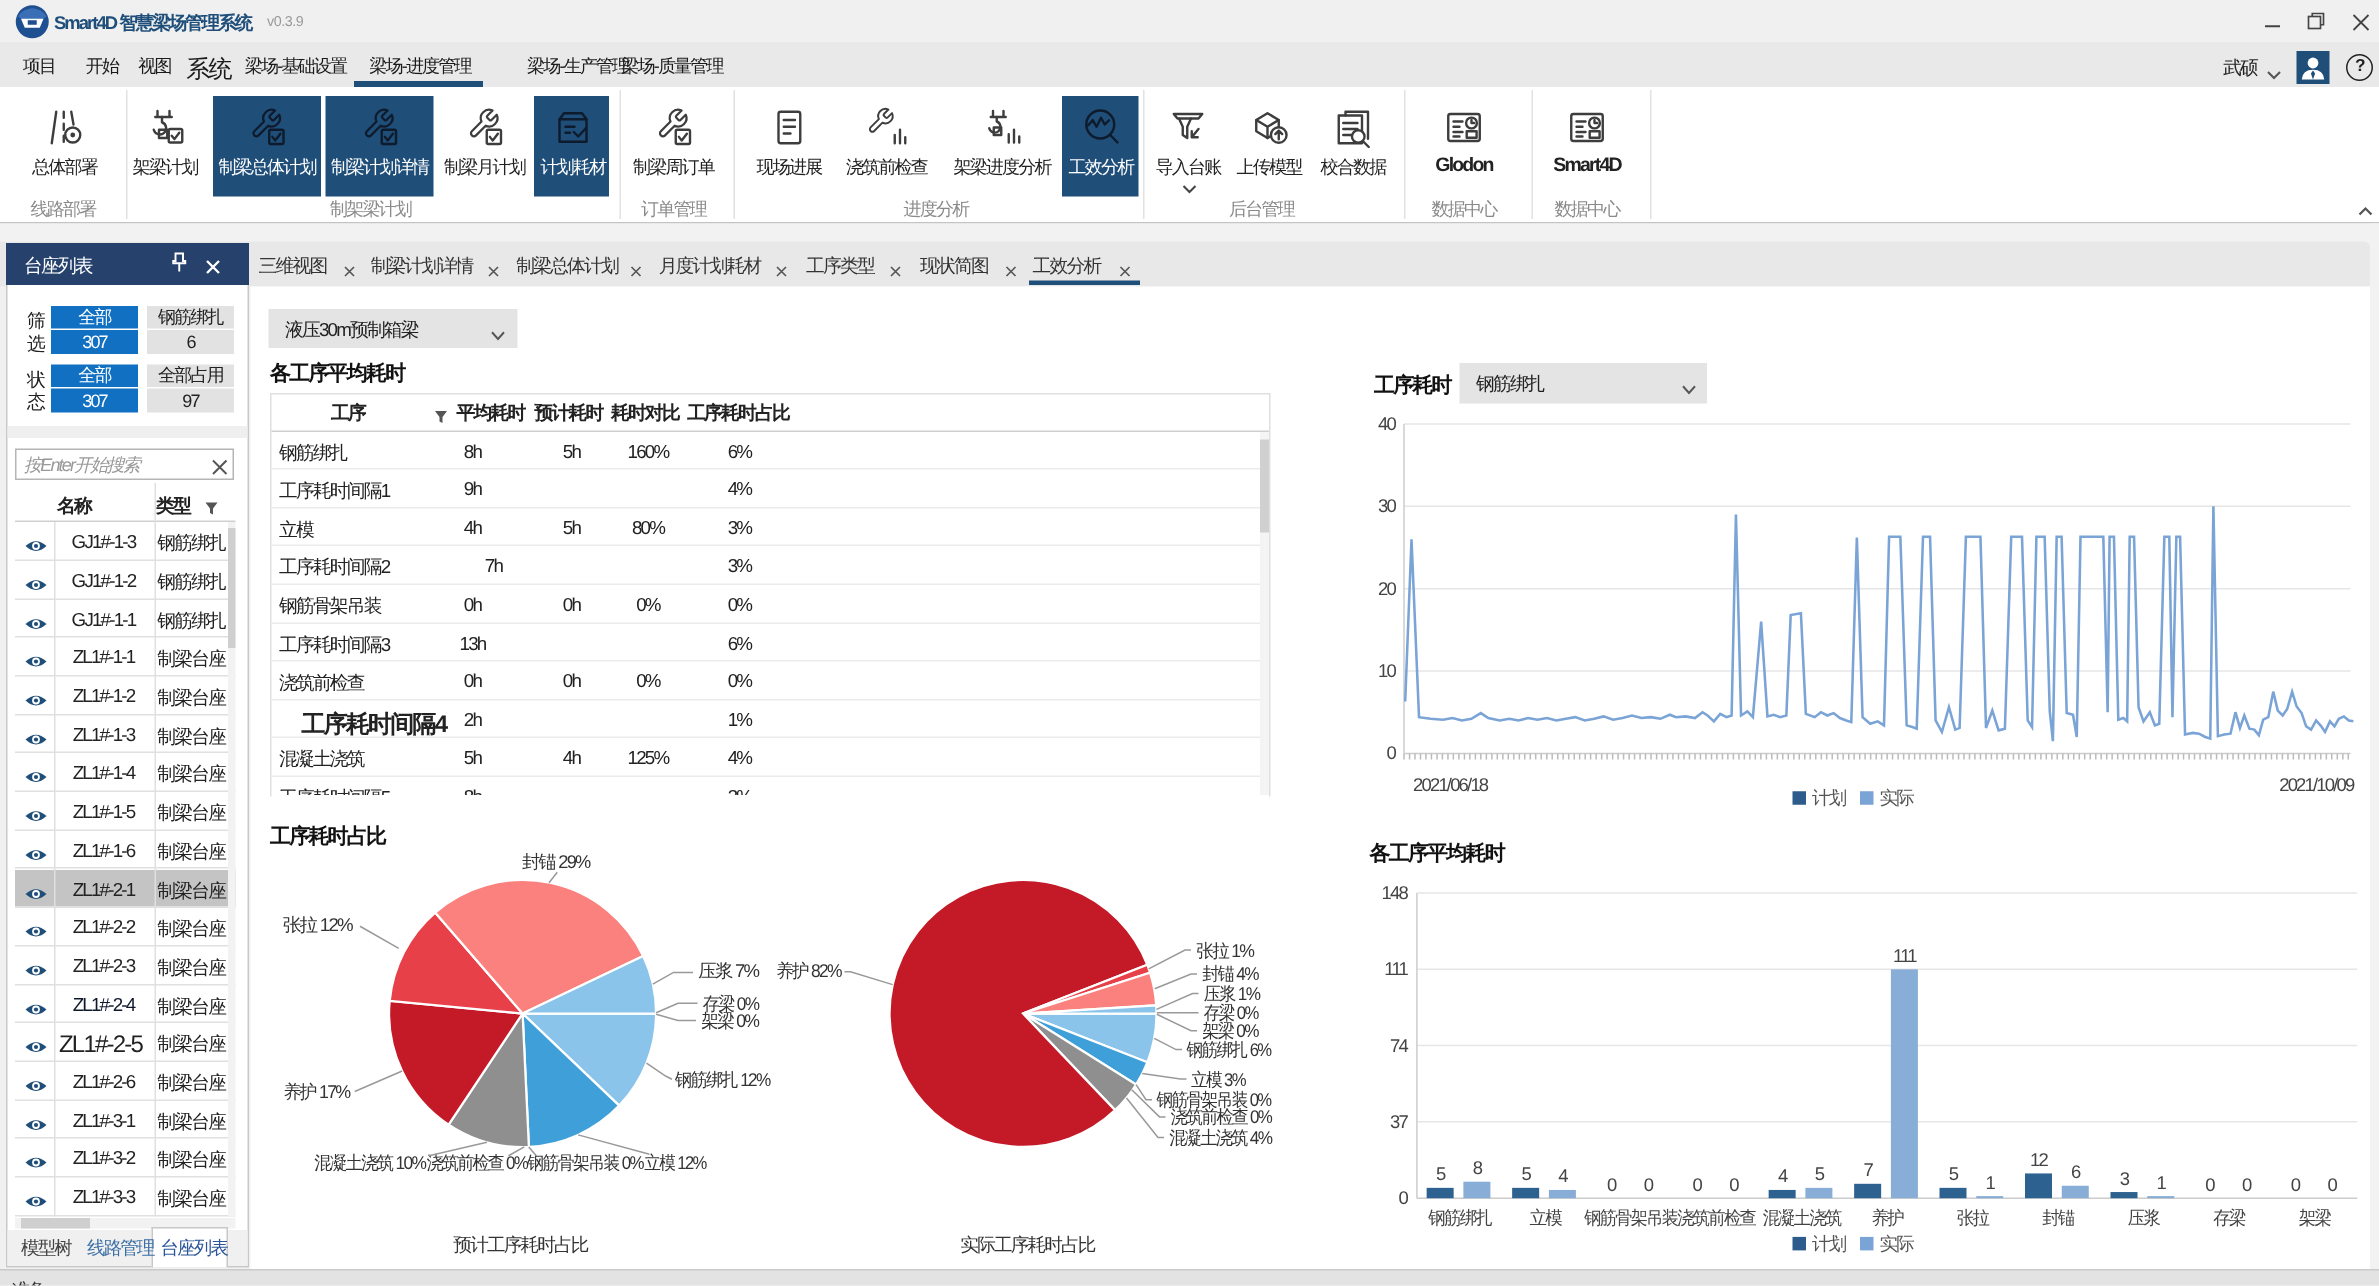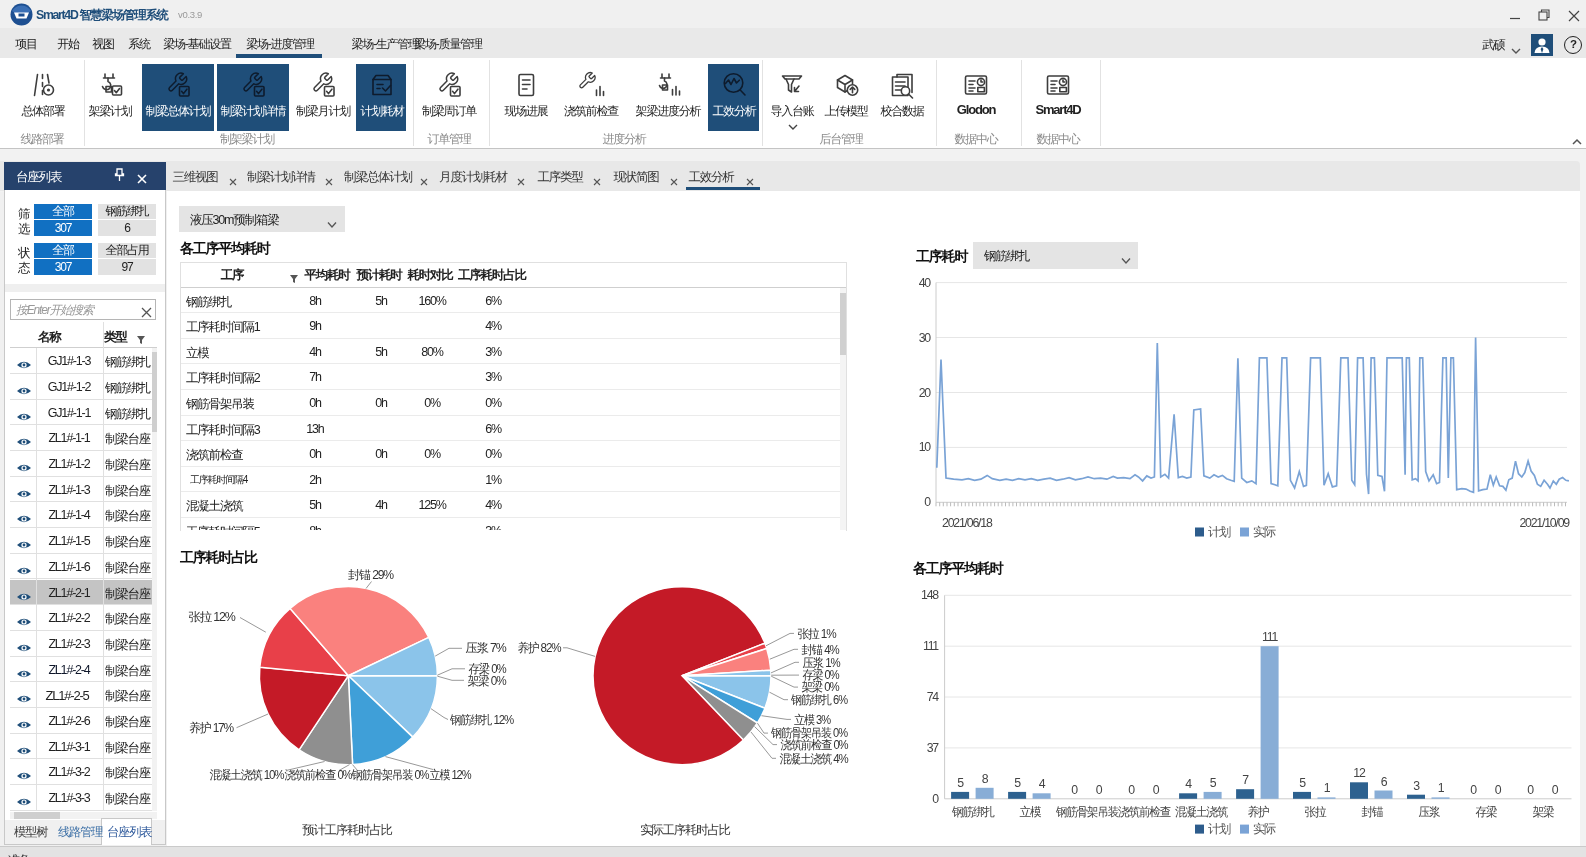--- a/index.html
+++ b/index.html
@@ -23,21 +23,21 @@
         <path d="M3.5 3 V1 H11 V8.5 H9"></path>
       </svg></div>
   <div style="position:absolute;left:1568px;top:8px"><svg width="12" height="12" viewBox="0 0 12 12" stroke="#444" stroke-width="1.2">
         <path d="M1 1 L11 11 M11 1 L1 11"></path>
       </svg></div>
 </div>
 <div style="position:absolute;left:0;top:28px;width:1586px;height:30px;background:#e9e9e9;border-bottom:1px solid #d6d6d6"></div>
 <div style="position:absolute;left:-29px;top:36px;width:110px;text-align:center;font-size:12px;color:#1a1a1a">项目</div>
 <div style="position:absolute;left:13px;top:36px;width:110px;text-align:center;font-size:12px;color:#1a1a1a">开始</div>
 <div style="position:absolute;left:48px;top:36px;width:110px;text-align:center;font-size:12px;color:#1a1a1a">视图</div>
-<div style="position:absolute;left:84px;top:36px;width:110px;text-align:center;font-size:12px;color:#1a1a1a">系统</div>
+<div style="position:absolute;left:84px;top:36px;width:110px;text-align:center;font-size:16px;color:#1a1a1a">系统</div>
 <div style="position:absolute;left:142px;top:36px;width:110px;text-align:center;font-size:12px;color:#1a1a1a">梁场-基础设置</div>
 <div style="position:absolute;left:225px;top:36px;width:110px;text-align:center;font-size:12px;color:#1a1a1a">梁场-进度管理</div>
 <div style="position:absolute;left:309px;top:36px;width:110px;text-align:right;font-size:12px;color:#1a1a1a">梁场-生产管理</div>
 <div style="position:absolute;left:393px;top:36px;width:110px;text-align:center;font-size:12px;color:#1a1a1a">梁场-质量管理</div>
 <div style="position:absolute;left:236px;top:54px;width:86px;height:4px;background:#1f4e79"></div>
 <div style="position:absolute;left:1482px;top:37px;font-size:12.5px;color:#222">武硕</div>
 <div style="position:absolute;left:1510px;top:41px"><svg width="12" height="8" viewBox="0 0 12 8" fill="none" stroke="#555" stroke-width="1.4">
       <path d="M2 2 L6 6 L10 2"></path>
     </svg></div>
 <div style="position:absolute;left:1531px;top:34px;width:22px;height:22px;background:#1f4e79">
@@ -239,40 +239,40 @@
 <div style="position:absolute;left:270px;top:319.20000000000005px;width:90px;text-align:center;font-size:12.5px;font-weight:normal;color:#222;white-space:nowrap">9h</div>
 <div style="position:absolute;left:448px;top:319.20000000000005px;width:90px;text-align:center;font-size:12.5px;font-weight:normal;color:#222;white-space:nowrap">4%</div>
 <div style="position:absolute;left:181px;top:338.8px;width:665px;height:25.6px;border-bottom:1px solid #ebebeb;box-sizing:border-box"></div>
 <div style="position:absolute;left:186px;top:344.8px;font-size:12.5px;font-weight:normal;color:#222;white-space:nowrap">立模</div>
 <div style="position:absolute;left:270px;top:344.8px;width:90px;text-align:center;font-size:12.5px;font-weight:normal;color:#222;white-space:nowrap">4h</div>
 <div style="position:absolute;left:336px;top:344.8px;width:90px;text-align:center;font-size:12.5px;font-weight:normal;color:#222;white-space:nowrap">5h</div>
 <div style="position:absolute;left:387px;top:344.8px;width:90px;text-align:center;font-size:12.5px;font-weight:normal;color:#222;white-space:nowrap">80%</div>
 <div style="position:absolute;left:448px;top:344.8px;width:90px;text-align:center;font-size:12.5px;font-weight:normal;color:#222;white-space:nowrap">3%</div>
 <div style="position:absolute;left:181px;top:364.4px;width:665px;height:25.6px;border-bottom:1px solid #ebebeb;box-sizing:border-box"></div>
 <div style="position:absolute;left:186px;top:370.40000000000003px;font-size:12.5px;font-weight:normal;color:#222;white-space:nowrap">工序耗时间隔2</div>
-<div style="position:absolute;left:270px;top:370.40000000000003px;width:90px;text-align:center;font-size:12.5px;font-weight:normal;color:#222;white-space:nowrap">7h</div>
+<div style="position:absolute;left:284px;top:370.40000000000003px;width:90px;text-align:center;font-size:12.5px;font-weight:normal;color:#222;white-space:nowrap">7h</div>
 <div style="position:absolute;left:448px;top:370.40000000000003px;width:90px;text-align:center;font-size:12.5px;font-weight:normal;color:#222;white-space:nowrap">3%</div>
 <div style="position:absolute;left:181px;top:390.0px;width:665px;height:25.6px;border-bottom:1px solid #ebebeb;box-sizing:border-box"></div>
 <div style="position:absolute;left:186px;top:396.0px;font-size:12.5px;font-weight:normal;color:#222;white-space:nowrap">钢筋骨架吊装</div>
 <div style="position:absolute;left:270px;top:396.0px;width:90px;text-align:center;font-size:12.5px;font-weight:normal;color:#222;white-space:nowrap">0h</div>
 <div style="position:absolute;left:336px;top:396.0px;width:90px;text-align:center;font-size:12.5px;font-weight:normal;color:#222;white-space:nowrap">0h</div>
 <div style="position:absolute;left:387px;top:396.0px;width:90px;text-align:center;font-size:12.5px;font-weight:normal;color:#222;white-space:nowrap">0%</div>
 <div style="position:absolute;left:448px;top:396.0px;width:90px;text-align:center;font-size:12.5px;font-weight:normal;color:#222;white-space:nowrap">0%</div>
 <div style="position:absolute;left:181px;top:415.6px;width:665px;height:25.6px;border-bottom:1px solid #ebebeb;box-sizing:border-box"></div>
 <div style="position:absolute;left:186px;top:421.6px;font-size:12.5px;font-weight:normal;color:#222;white-space:nowrap">工序耗时间隔3</div>
 <div style="position:absolute;left:270px;top:421.6px;width:90px;text-align:center;font-size:12.5px;font-weight:normal;color:#222;white-space:nowrap">13h</div>
 <div style="position:absolute;left:448px;top:421.6px;width:90px;text-align:center;font-size:12.5px;font-weight:normal;color:#222;white-space:nowrap">6%</div>
 <div style="position:absolute;left:181px;top:441.2px;width:665px;height:25.6px;border-bottom:1px solid #ebebeb;box-sizing:border-box"></div>
 <div style="position:absolute;left:186px;top:447.20000000000005px;font-size:12.5px;font-weight:normal;color:#222;white-space:nowrap">浇筑前检查</div>
 <div style="position:absolute;left:270px;top:447.20000000000005px;width:90px;text-align:center;font-size:12.5px;font-weight:normal;color:#222;white-space:nowrap">0h</div>
 <div style="position:absolute;left:336px;top:447.20000000000005px;width:90px;text-align:center;font-size:12.5px;font-weight:normal;color:#222;white-space:nowrap">0h</div>
 <div style="position:absolute;left:387px;top:447.20000000000005px;width:90px;text-align:center;font-size:12.5px;font-weight:normal;color:#222;white-space:nowrap">0%</div>
 <div style="position:absolute;left:448px;top:447.20000000000005px;width:90px;text-align:center;font-size:12.5px;font-weight:normal;color:#222;white-space:nowrap">0%</div>
 <div style="position:absolute;left:181px;top:466.8px;width:665px;height:25.6px;border-bottom:1px solid #ebebeb;box-sizing:border-box"></div>
-<div style="position:absolute;left:190px;top:472.80000000000007px;font-size:10px;font-weight:normal;color:#222;white-space:nowrap">工序耗时间隔4</div>
+<div style="position:absolute;left:201px;top:472.80000000000007px;font-size:16px;font-weight:bold;color:#222;white-space:nowrap">工序耗时间隔4</div>
 <div style="position:absolute;left:270px;top:472.80000000000007px;width:90px;text-align:center;font-size:12.5px;font-weight:normal;color:#222;white-space:nowrap">2h</div>
 <div style="position:absolute;left:448px;top:472.80000000000007px;width:90px;text-align:center;font-size:12.5px;font-weight:normal;color:#222;white-space:nowrap">1%</div>
 <div style="position:absolute;left:181px;top:492.4px;width:665px;height:25.6px;border-bottom:1px solid #ebebeb;box-sizing:border-box"></div>
 <div style="position:absolute;left:186px;top:498.40000000000003px;font-size:12.5px;font-weight:normal;color:#222;white-space:nowrap">混凝土浇筑</div>
 <div style="position:absolute;left:270px;top:498.40000000000003px;width:90px;text-align:center;font-size:12.5px;font-weight:normal;color:#222;white-space:nowrap">5h</div>
 <div style="position:absolute;left:336px;top:498.40000000000003px;width:90px;text-align:center;font-size:12.5px;font-weight:normal;color:#222;white-space:nowrap">4h</div>
 <div style="position:absolute;left:387px;top:498.40000000000003px;width:90px;text-align:center;font-size:12.5px;font-weight:normal;color:#222;white-space:nowrap">125%</div>
 <div style="position:absolute;left:448px;top:498.40000000000003px;width:90px;text-align:center;font-size:12.5px;font-weight:normal;color:#222;white-space:nowrap">4%</div>
 <div style="position:absolute;left:186px;top:524.0px;font-size:12.5px;font-weight:normal;color:#222;white-space:nowrap">工序耗时间隔5</div>
 <div style="position:absolute;left:270px;top:524.0px;width:90px;text-align:center;font-size:12.5px;font-weight:normal;color:#222;white-space:nowrap">8h</div>
@@ -571,21 +571,21 @@
       <circle cx="8" cy="5" r="1.4" fill="#1f4e79"></circle>
     </svg></div>
 <div style="position:absolute;left:36px;top:662.6px;width:66px;text-align:center;font-size:12.5px;color:#0f172a">ZL1#-2-4</div>
 <div style="position:absolute;left:103px;top:662.6px;width:49px;text-align:center;font-size:12.5px;color:#222">制梁台座</div>
 <div style="position:absolute;left:10px;top:682.3px;width:147px;height:25.7px;border-bottom:1px solid #e0e0e0;box-sizing:border-box"></div>
 <div style="position:absolute;left:16px;top:690.3px"><svg width="16" height="10" viewBox="0 0 16 10">
       <path d="M1 5 Q8 -1.5 15 5 Q8 11.5 1 5 Z" fill="#1f4e79"></path>
       <circle cx="8" cy="5" r="2.6" fill="#fff"></circle>
       <circle cx="8" cy="5" r="1.4" fill="#1f4e79"></circle>
     </svg></div>
-<div style="position:absolute;left:36px;top:688.3px;width:62px;text-align:center;font-size:13px;color:#222">ZL1#-2-5</div>
+<div style="position:absolute;left:36px;top:688.3px;width:62px;text-align:center;font-size:16px;color:#222">ZL1#-2-5</div>
 <div style="position:absolute;left:103px;top:688.3px;width:49px;text-align:center;font-size:12.5px;color:#222">制梁台座</div>
 <div style="position:absolute;left:10px;top:708.0px;width:147px;height:25.7px;border-bottom:1px solid #e0e0e0;box-sizing:border-box"></div>
 <div style="position:absolute;left:16px;top:716.0px"><svg width="16" height="10" viewBox="0 0 16 10">
       <path d="M1 5 Q8 -1.5 15 5 Q8 11.5 1 5 Z" fill="#1f4e79"></path>
       <circle cx="8" cy="5" r="2.6" fill="#fff"></circle>
       <circle cx="8" cy="5" r="1.4" fill="#1f4e79"></circle>
     </svg></div>
 <div style="position:absolute;left:36px;top:714.0px;width:66px;text-align:center;font-size:12.5px;color:#222">ZL1#-2-6</div>
 <div style="position:absolute;left:103px;top:714.0px;width:49px;text-align:center;font-size:12.5px;color:#222">制梁台座</div>
 <div style="position:absolute;left:10px;top:733.7px;width:147px;height:25.7px;border-bottom:1px solid #e0e0e0;box-sizing:border-box"></div>

